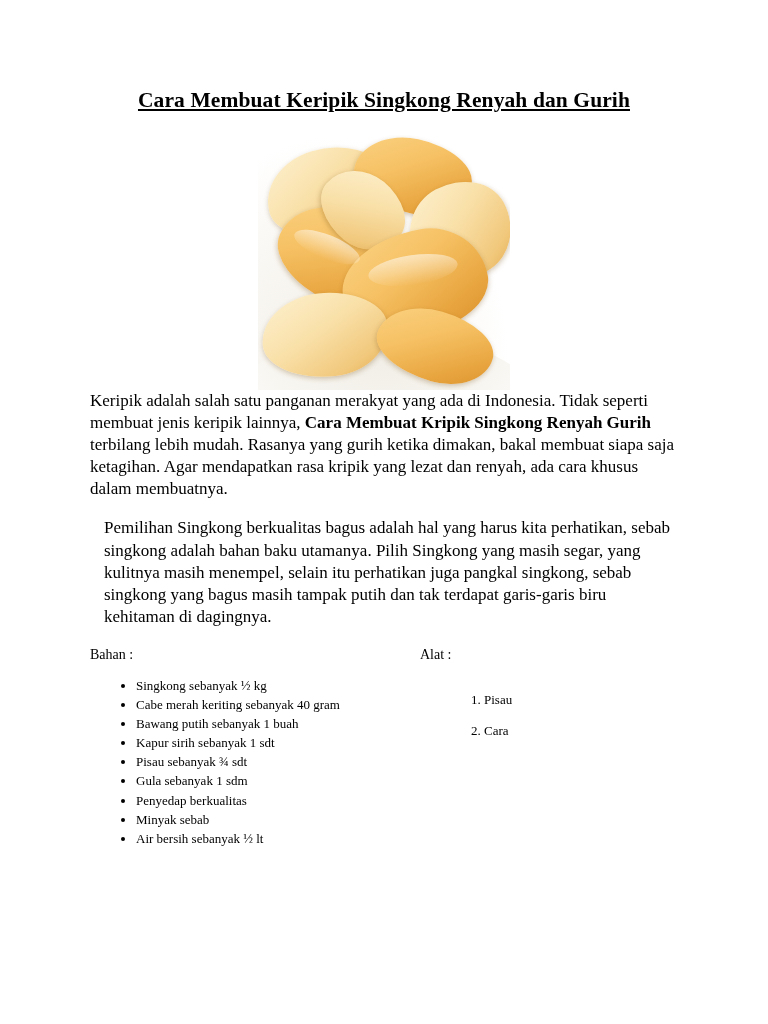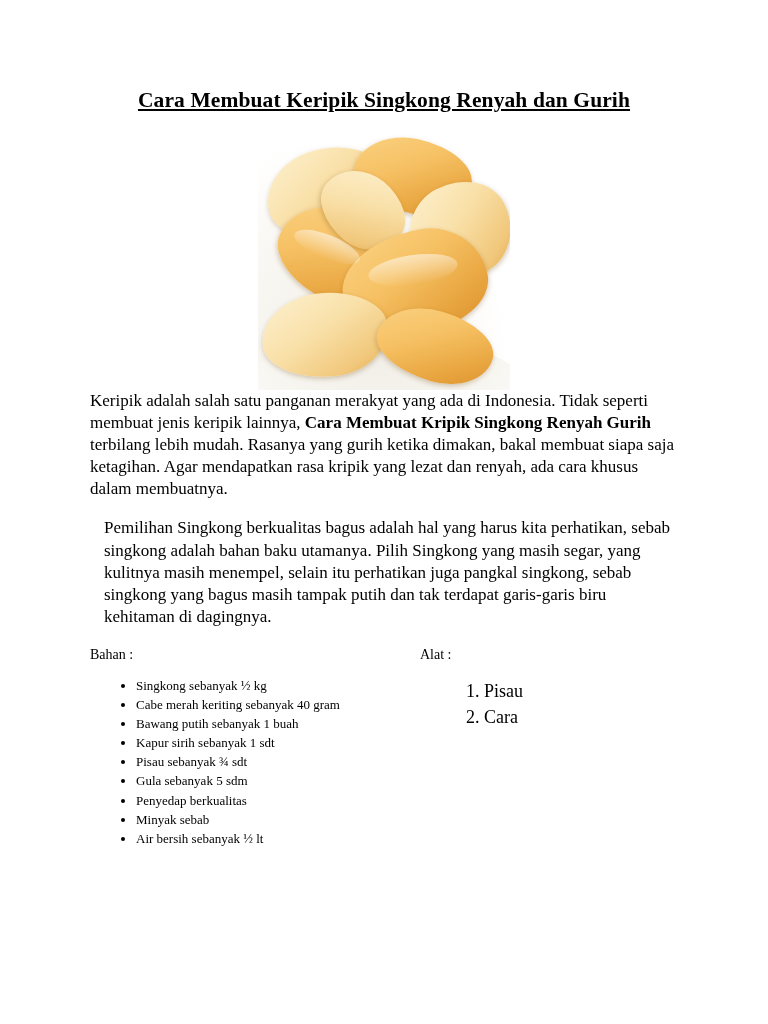--- a/index.html
+++ b/index.html
@@ -109,22 +109,23 @@
   ul.bahan li {
     font-size: 13px;
     line-height: 1.47;
   }
   ol.alat {
     margin: 0;
     padding-left: 18px;
     list-style-type: decimal;
   }
   ol.alat li {
-    font-size: 18px;
+    font-size: 13px;
     line-height: 1.47;
+    margin-top: 12px;
   }
   .alat-wrap { padding-top: 2px; }
 </style>
 </head>
 <body>
 
 <div class="page">
 
   <h1 class="doc-title">Cara Membuat Keripik Singkong Renyah dan Gurih</h1>
 
@@ -153,21 +154,21 @@
     <div>Alat :</div>
   </div>
 
   <div class="lists-row">
     <ul class="bahan">
       <li>Singkong sebanyak ½ kg</li>
       <li>Cabe merah keriting sebanyak 40 gram</li>
       <li>Bawang putih sebanyak 1 buah</li>
       <li>Kapur sirih sebanyak 1 sdt</li>
       <li>Pisau sebanyak ¾ sdt</li>
-      <li>Gula sebanyak 5 sdm</li>
+      <li>Gula sebanyak 1 sdm</li>
       <li>Penyedap berkualitas</li>
       <li>Minyak sebab</li>
       <li>Air bersih sebanyak ½ lt</li>
     </ul>
     <div class="alat-wrap">
       <ol class="alat">
         <li>Pisau</li>
         <li>Cara</li>
       </ol>
     </div>

